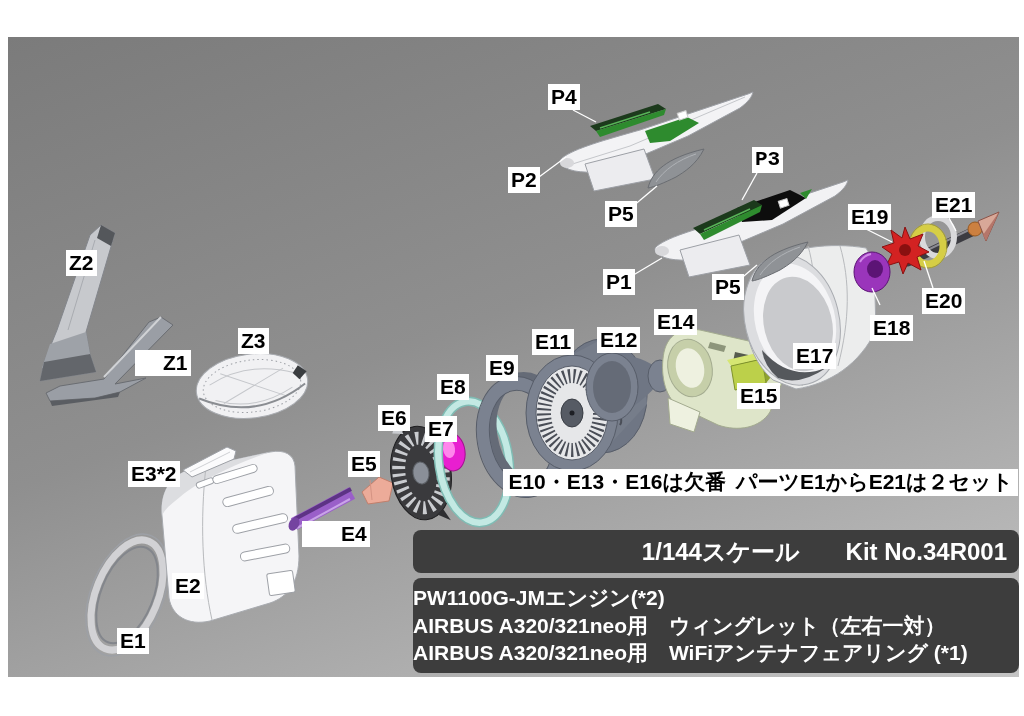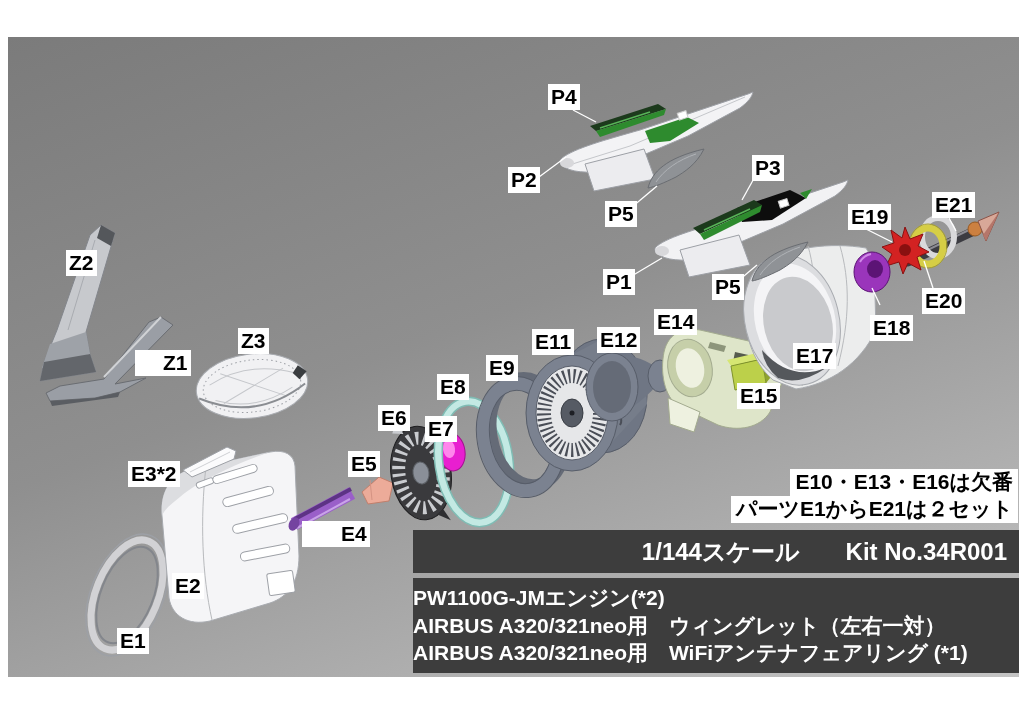--- a/index.html
+++ b/index.html
@@ -5,24 +5,24 @@
   html,body{margin:0;padding:0;background:#ffffff;}
   .sheet{position:relative;width:1024px;height:716px;background:#ffffff;overflow:hidden;
          font-family:"Liberation Sans",sans-serif;}
   .canvas{position:absolute;left:8px;top:37px;width:1011px;height:640px;
           background:linear-gradient(160deg,#7b7b7b 0%,#8f8f8f 45%,#c4c4c4 100%);}
   svg.art{position:absolute;left:8px;top:37px;width:1011px;height:640px;}
   #label-layer{position:absolute;left:0;top:0;width:1024px;height:716px;pointer-events:none;}
   .part-label{position:absolute;background:#ffffff;color:#000;
               font:700 21px/1.12 "Liberation Sans",sans-serif;
               padding:1px 3px;white-space:nowrap;letter-spacing:0;}
-  .notes{position:absolute;right:6px;top:469px;display:flex;flex-direction:column;align-items:flex-end;}
+  .notes{position:absolute;right:6px;top:469px;display:flex;align-items:flex-end;}
   .note-line{background:#ffffff;color:#000;font:700 21px/1.18 "Liberation Sans",sans-serif;
              padding:1px 5px;white-space:nowrap;}
-  .bar{position:absolute;left:413px;width:606px;background:#3d3d3d;color:#ffffff;}
+  .bar{position:absolute;left:413px;width:606px;background:#3d3d3d;color:#ffffff;border-radius:8px;}
   .bar1{top:530px;height:43px;display:flex;align-items:center;justify-content:flex-end;
         gap:46px;padding-right:12px;box-sizing:border-box;
         font:600 24px "Liberation Sans",sans-serif;}
   .bar2{top:578px;height:95px;display:flex;flex-direction:column;justify-content:center;
         align-items:flex-start;padding-right:10px;box-sizing:border-box;
         font:600 21px/1.32 "Liberation Sans",sans-serif;}
 </style>
 </head>
 <body>
 
@@ -237,21 +237,21 @@
         <line x1="949" y1="218" x2="956" y2="231"></line>
         <line x1="933" y1="288" x2="924" y2="261"></line>
         <line x1="880" y1="305" x2="872" y2="288"></line>
       </g>
   </svg>
 
   <div id="label-layer">
       <div class="part-label" style="left: 548px; top: 84px;">P4</div>
       <div class="part-label" style="left: 508px; top: 167px;">P2</div>
       <div class="part-label" style="left: 605px; top: 201px;">P5</div>
-      <div class="part-label" style="left: 752px; top: 155px;">P3</div>
+      <div class="part-label" style="left: 752px; top: 147px; font-family: Liberation Mono, monospace;">P3</div>
       <div class="part-label" style="left: 603px; top: 269px;">P1</div>
       <div class="part-label" style="left: 712px; top: 274px;">P5</div>
       <div class="part-label" style="left: 848px; top: 204px;">E19</div>
       <div class="part-label" style="left: 932px; top: 192px;">E21</div>
       <div class="part-label" style="left: 922px; top: 288px;">E20</div>
       <div class="part-label" style="left: 870px; top: 315px;">E18</div>
       <div class="part-label" style="left: 793px; top: 343px;">E17</div>
       <div class="part-label" style="left: 654px; top: 309px;">E14</div>
       <div class="part-label" style="left: 737px; top: 383px;">E15</div>
       <div class="part-label" style="left: 597px; top: 327px;">E12</div>

